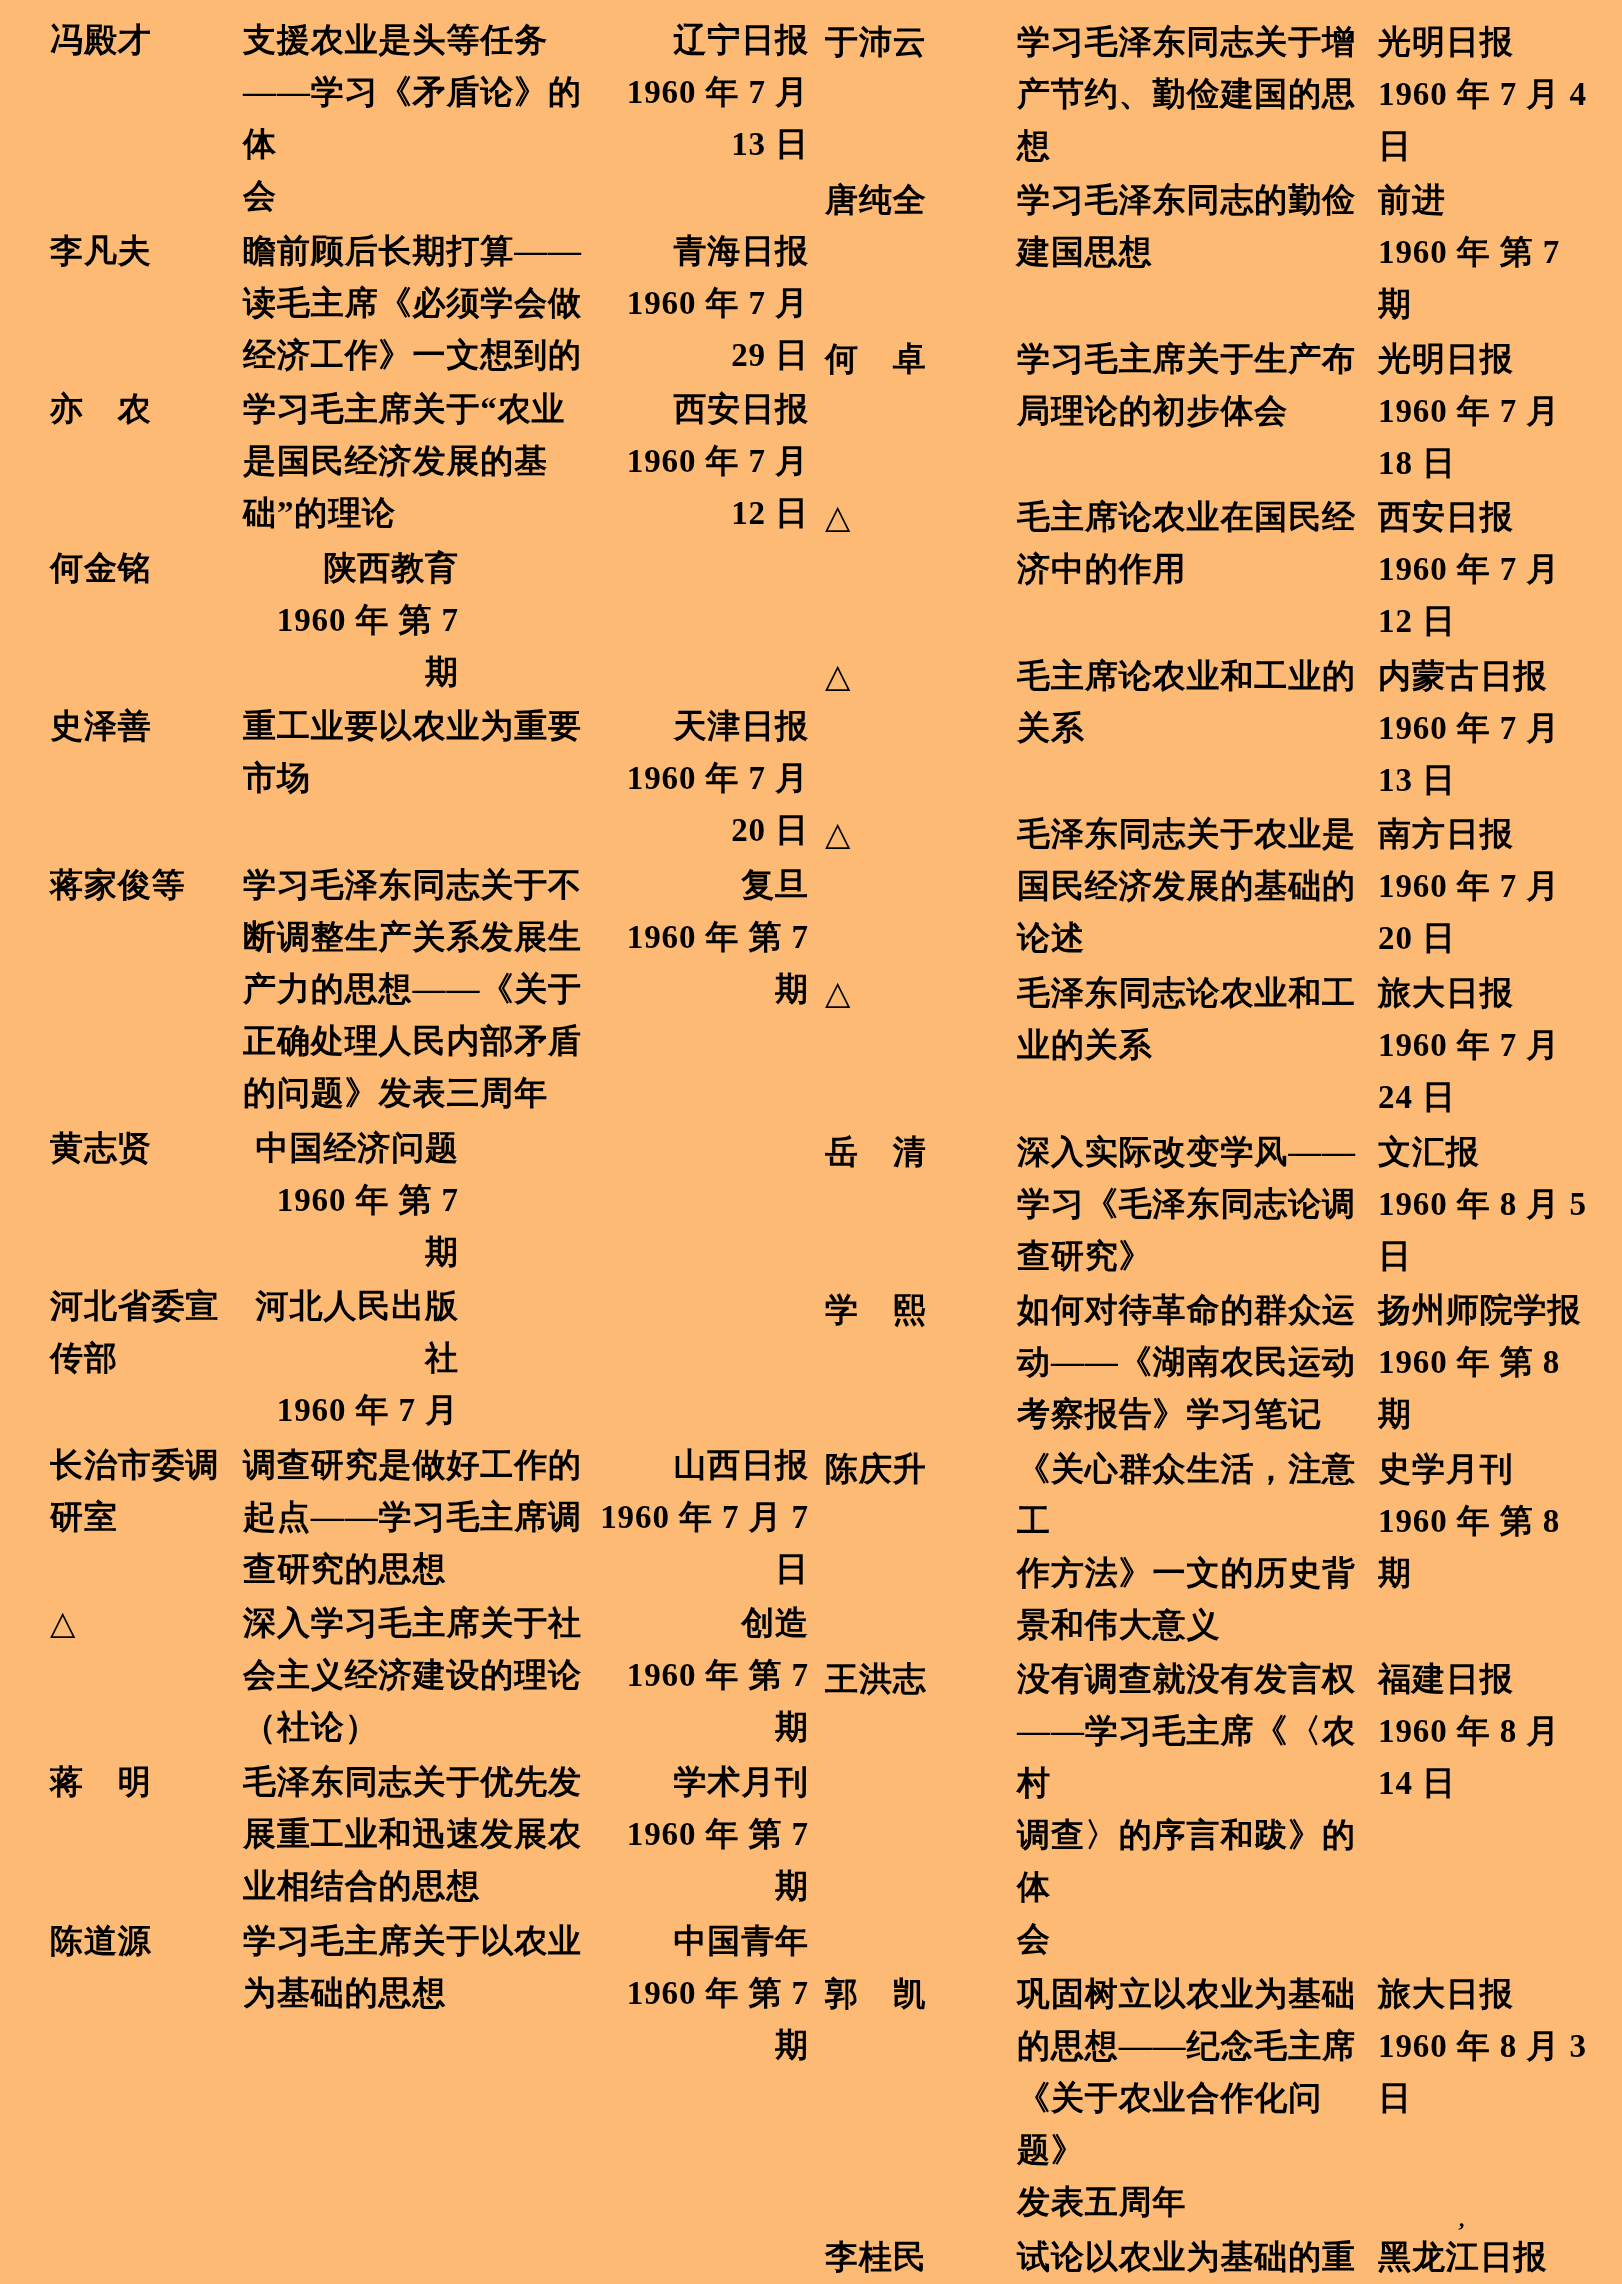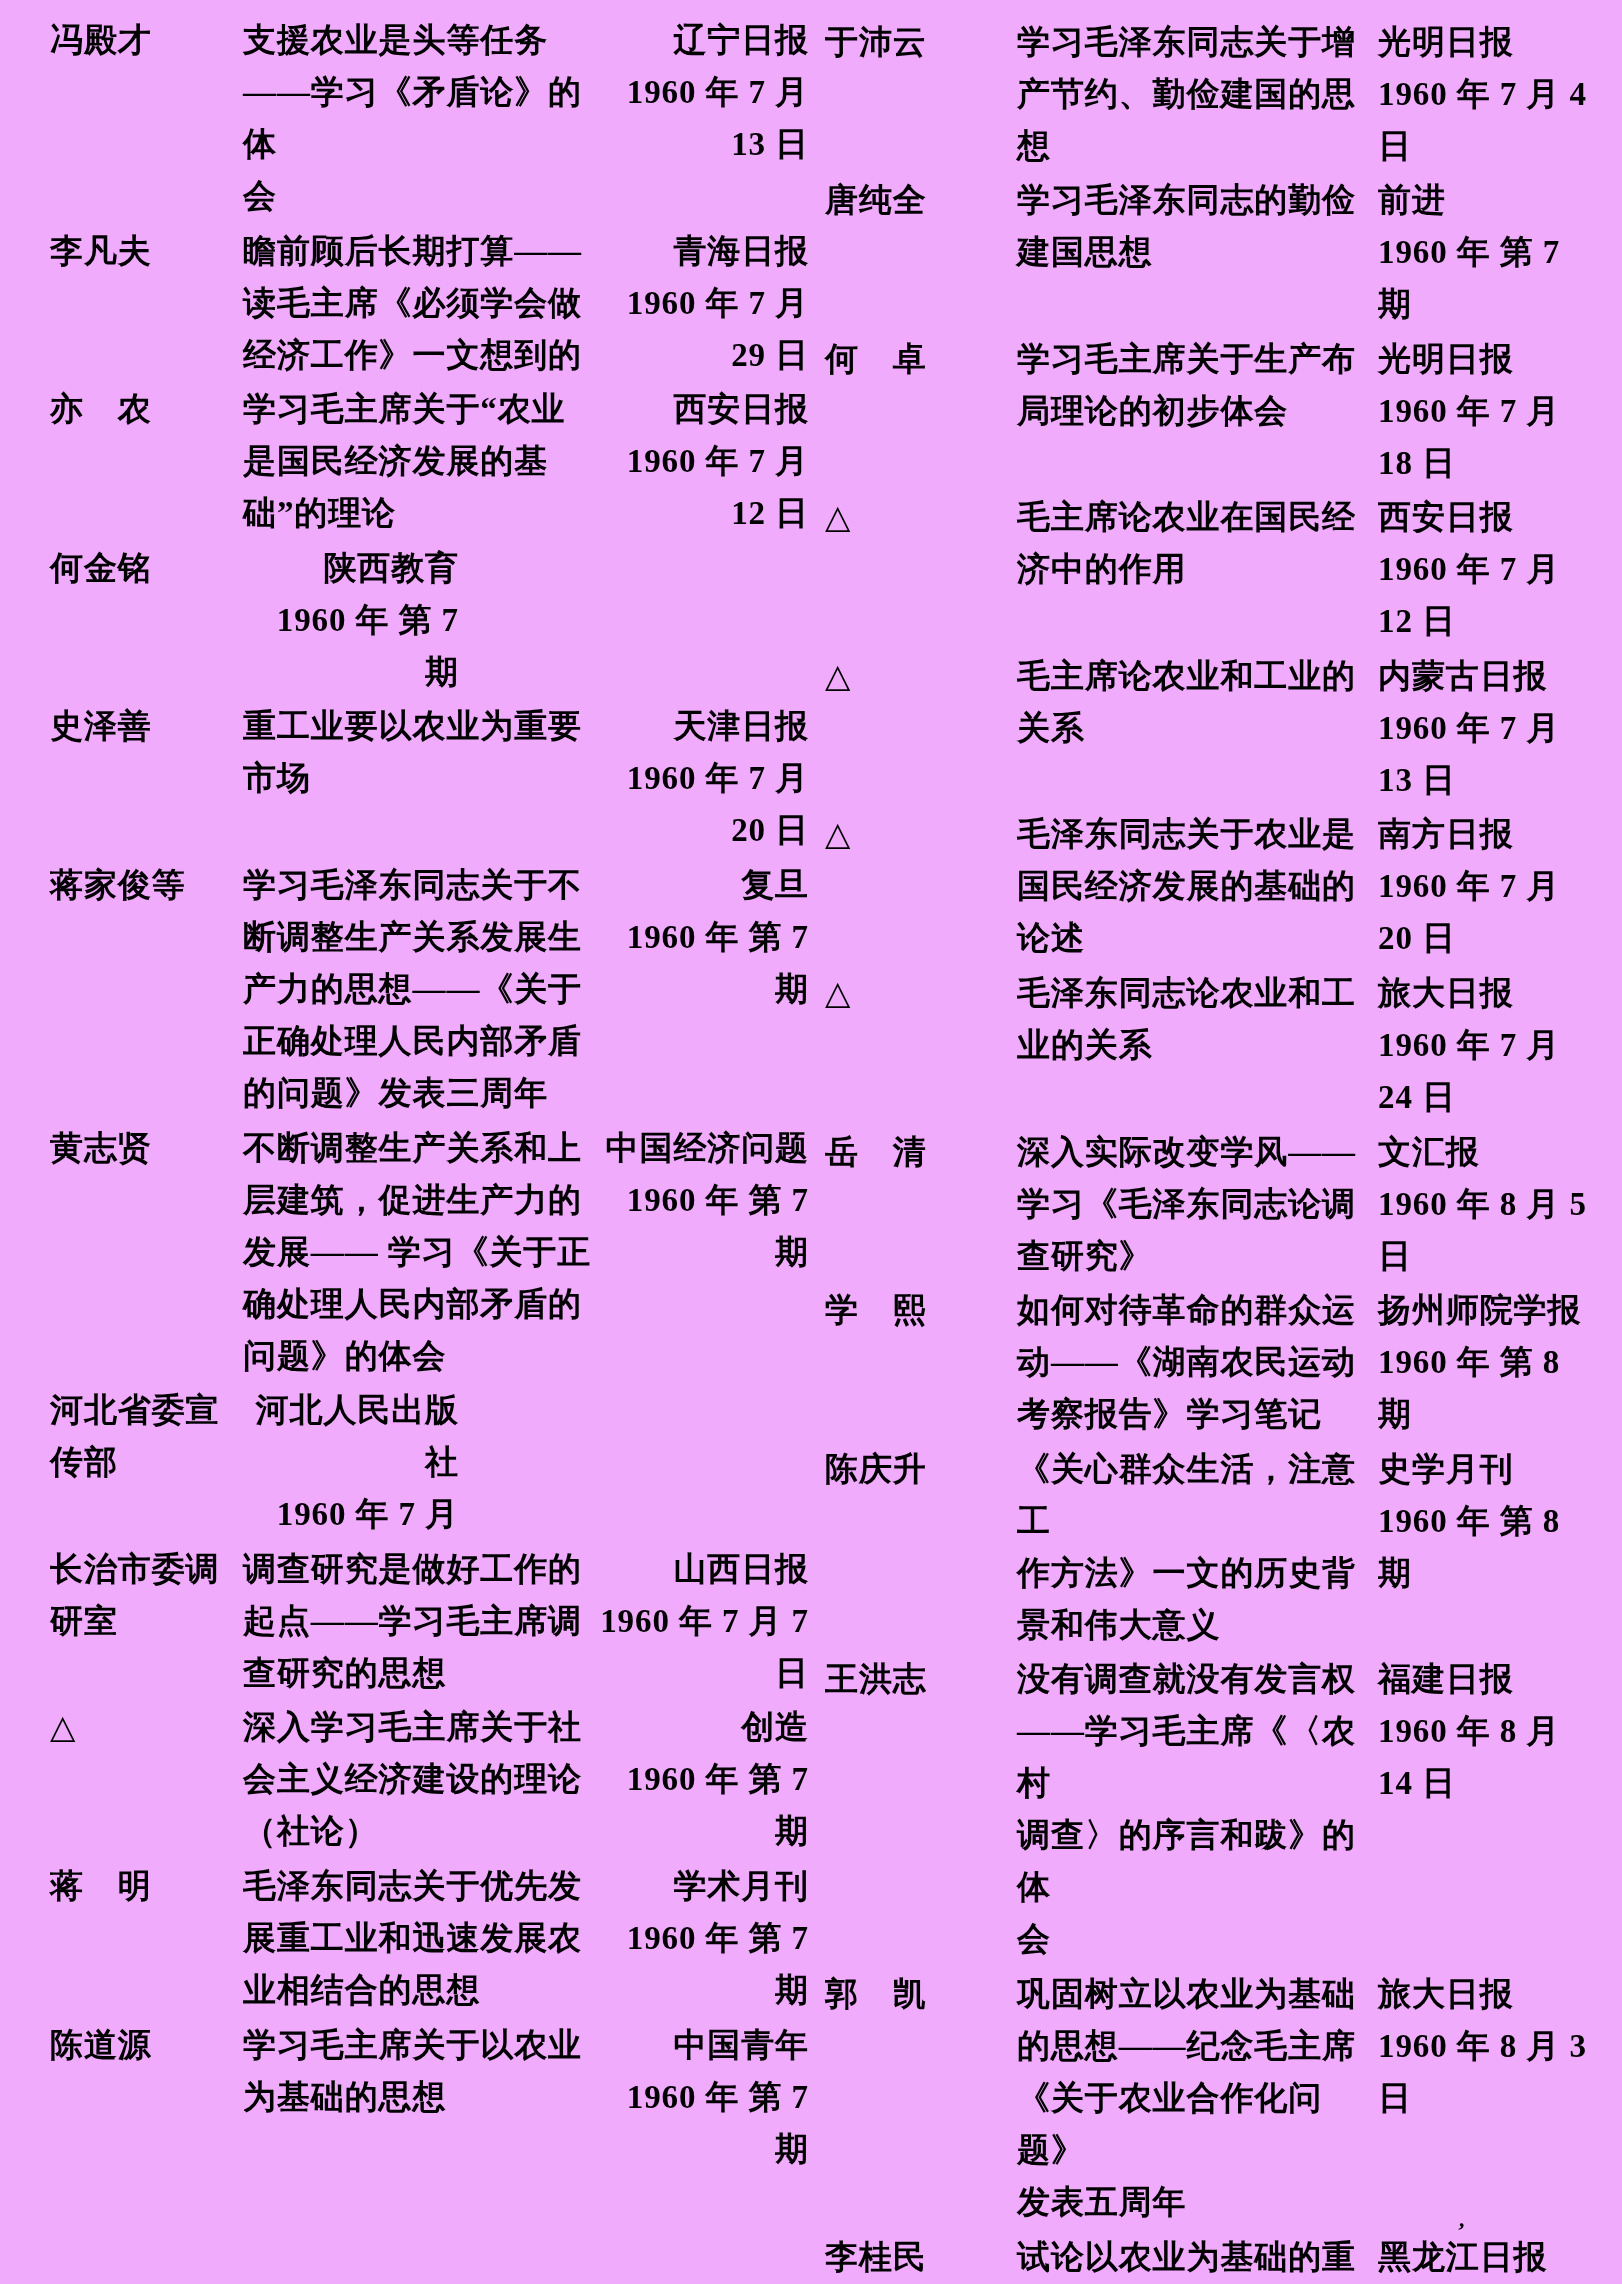--- a/index.html
+++ b/index.html
@@ -4,21 +4,21 @@
 <style>
   html, body { margin: 0; padding: 0; }
   body {
     width: 1622px; height: 2284px;
     background: #ffffff;
     font-family: "Liberation Serif", "DejaVu Serif", serif;
   }
   .page {
     position: relative;
     width: 1622px; height: 2284px;
-    background: #f0abfc;
+    background: #fdba74;
     color: #000000;
     overflow: hidden;
     font-weight: 700;
   }
   .bib-col {
     position: absolute;
     display: flex;
     flex-direction: column;
     row-gap: 2.6px;
   }
@@ -101,25 +101,20 @@
 断调整生产关系发展生
 产力的思想——《关于
 正确处理人民内部矛盾
 的问题》发表三周年</div>
         <div class="cell source">复旦
 1960 年 第 7
 期</div>
       </div>
       <div class="entry">
         <div class="cell author">黄志贤</div>
-        <div class="cell title">不断调整生产关系和上
-层建筑，促进生产力的
-发展—— 学习《关于正
-确处理人民内部矛盾的
-问题》的体会</div>
         <div class="cell source">中国经济问题
 1960 年 第 7
 期</div>
       </div>
       <div class="entry">
         <div class="cell author">河北省委宣
 传部</div>
         <div class="cell source">河北人民出版
 社
 1960 年 7 月</div>

